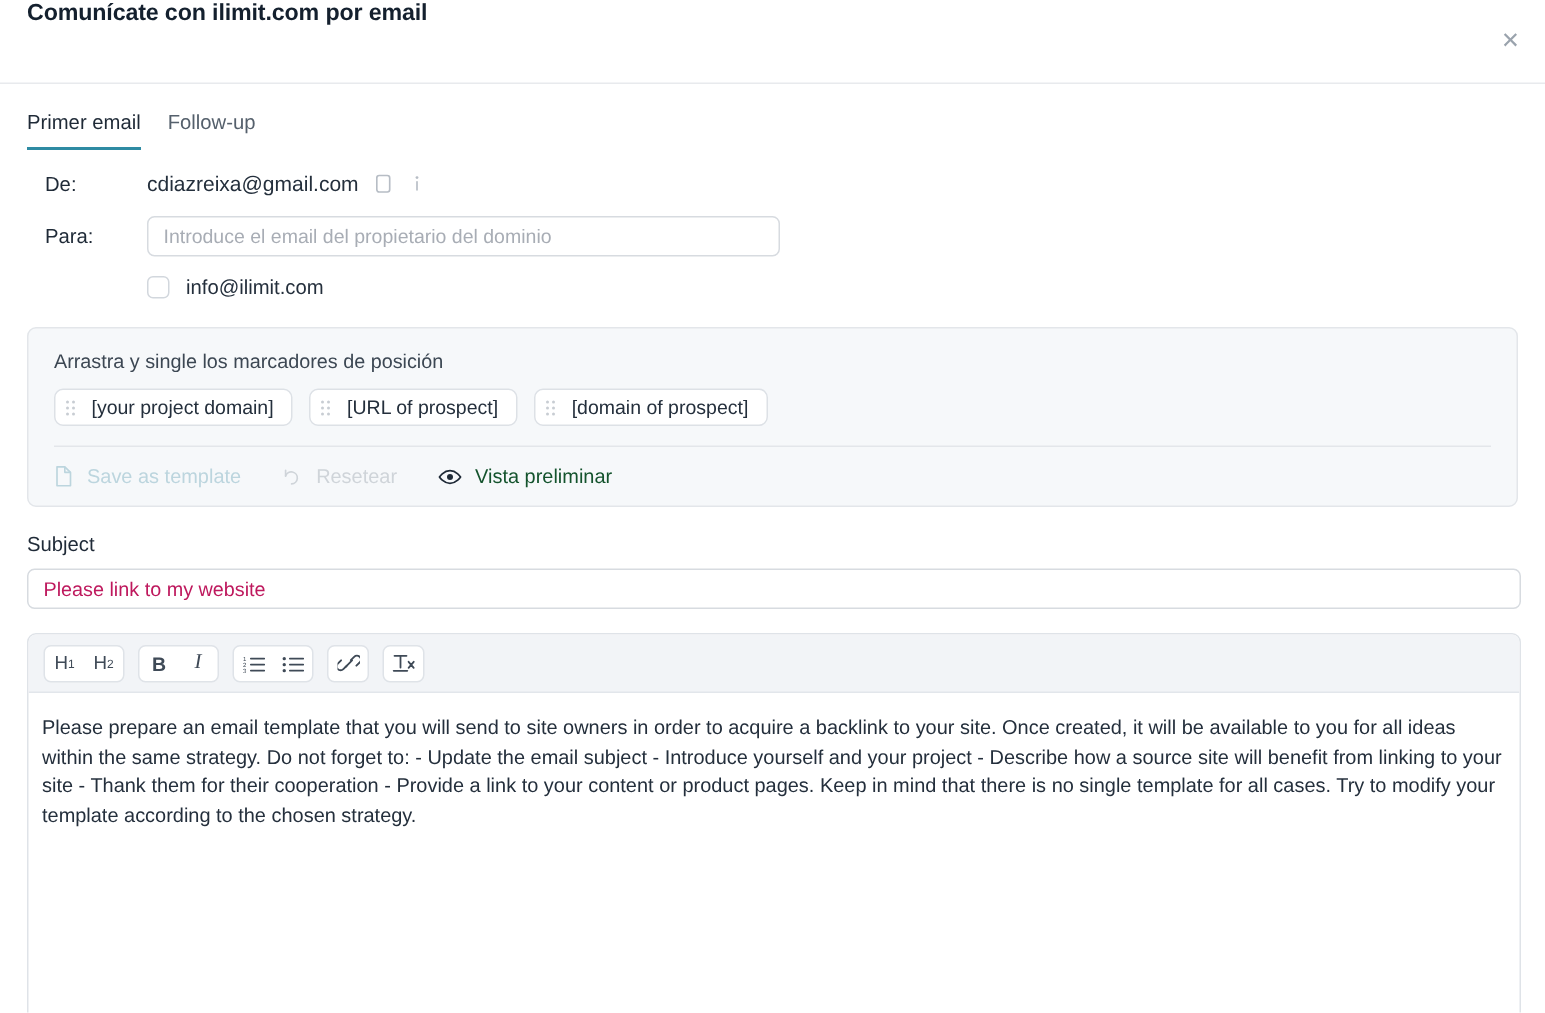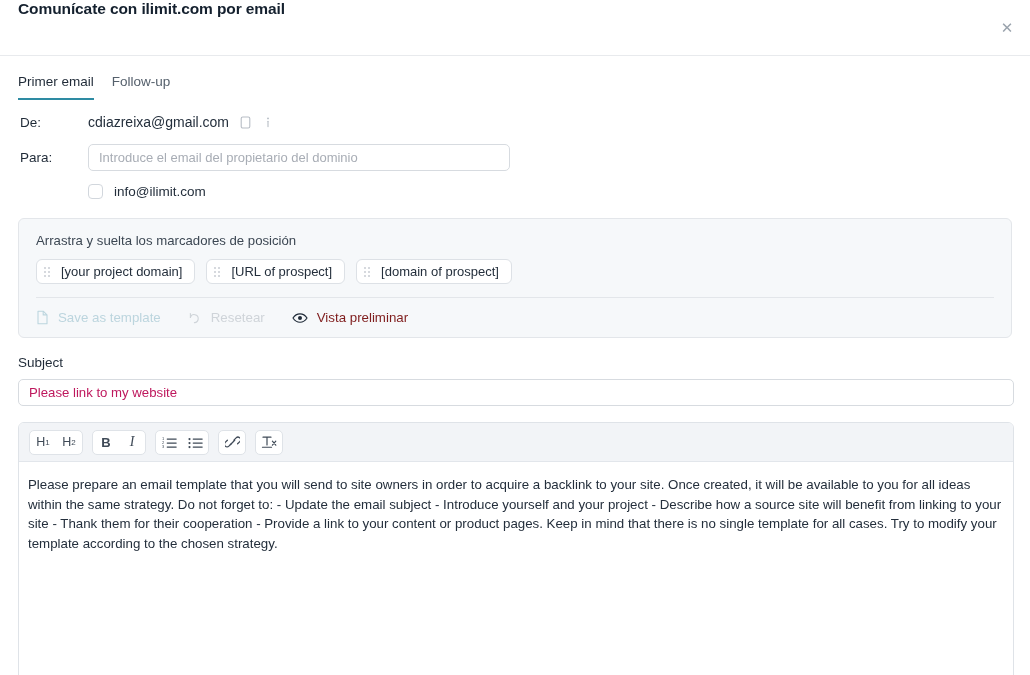--- a/index.html
+++ b/index.html
@@ -56,21 +56,21 @@
     cursor: pointer;
     border-bottom: 2.5px solid transparent;
     line-height: 17px;
   }
   .tab.active {
     color: #1f2a37;
     border-bottom-color: #2e8ba3;
   }
 
   
-  .form-area { padding: 0 20px; }
+  .form-area { padding: 0 30px; }
 
   .row {
     display: flex;
     align-items: center;
     margin-top: 14px;
   }
   .row-label {
     width: 68px;
     flex: none;
     font-size: 13.5px;
@@ -182,21 +182,21 @@
     display: flex;
     align-items: center;
     gap: 9px;
     font-size: 13.3px;
     cursor: pointer;
   }
   .ph-action.disabled-blue { color: #bcd5de; }
   .ph-action.disabled-blue .act-icon { color: #bcd5de; }
   .ph-action.disabled-gray { color: #cfd4d9; }
   .ph-action.disabled-gray .act-icon { color: #cfd4d9; }
-  .ph-action.enabled { color: #7f1d1d; }
+  .ph-action.enabled { color: #14532d; }
   .ph-action.enabled .act-icon { color: #1f2a37; }
   .act-icon { display: inline-flex; align-items: center; }
 
   
   .subject-label {
     margin: 17px 18px 0 18px;
     font-size: 13.5px;
     color: #1f2a37;
   }
   .subject-input {
@@ -307,21 +307,21 @@
       <input class="to-input" type="text" placeholder="Introduce el email del propietario del dominio" style="">
     </div>
 
     <div class="check-row">
       <div class="checkbox"></div>
       <div class="check-label">info@ilimit.com</div>
     </div>
   </div>
 
   <div class="ph-panel">
-    <div class="ph-title">Arrastra y suelta los marcadores de posición</div>
+    <div class="ph-title">Arrastra y single los marcadores de posición</div>
 
     <div class="ph-chips">
       <div class="chip">
         <span class="grip">
             <i></i>
             <i></i>
             <i></i>
             <i></i>
             <i></i>
             <i></i>

